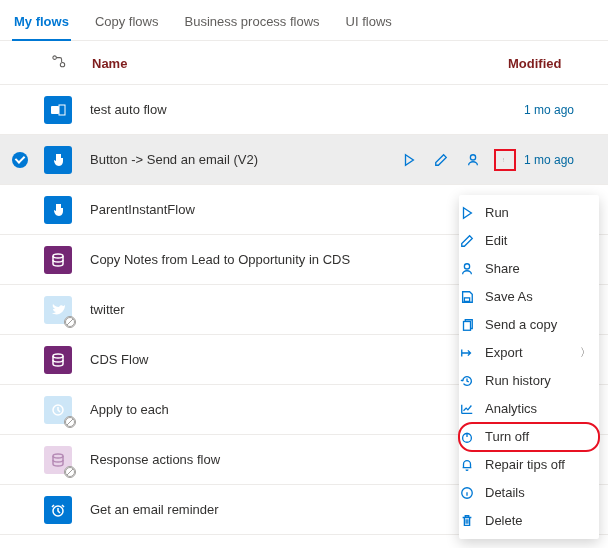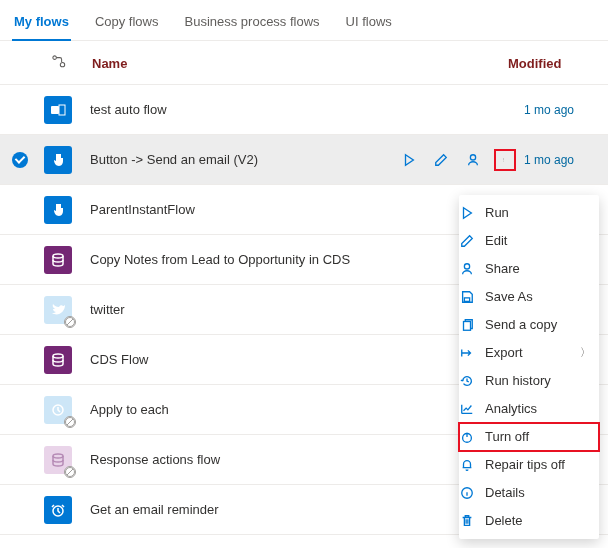--- a/index.html
+++ b/index.html
@@ -107,20 +107,21 @@
     padding: 6px 0;
     font-size: 13px;
     color: #323130;
     cursor: pointer;
     position: relative;
   }
   .ctx-item .ci { width: 16px; height: 16px; color: #0078d4; flex-shrink:0; display:flex; align-items:center; justify-content:center;}
   .ctx-item.highlighted {
     outline: 2px solid #e81123;
     outline-offset: -1px;
+    border-radius: 13px;
   }
   .ctx-item .chev {
     position: absolute; right: 8px; color: #605e5c; font-size: 11px;
   }
   
   .ic-blue { background: #0078d4; color:#fff; }
   .ic-purple { background: #742774; color:#fff; }
   .ic-twitter { background: #cde6f7; color:#fff; }
   .ic-ltpurple{ background: #e9d4e9; color:#fff;}
   .ic-faded { background: #cde6f7; color:#a6c8e8;}

